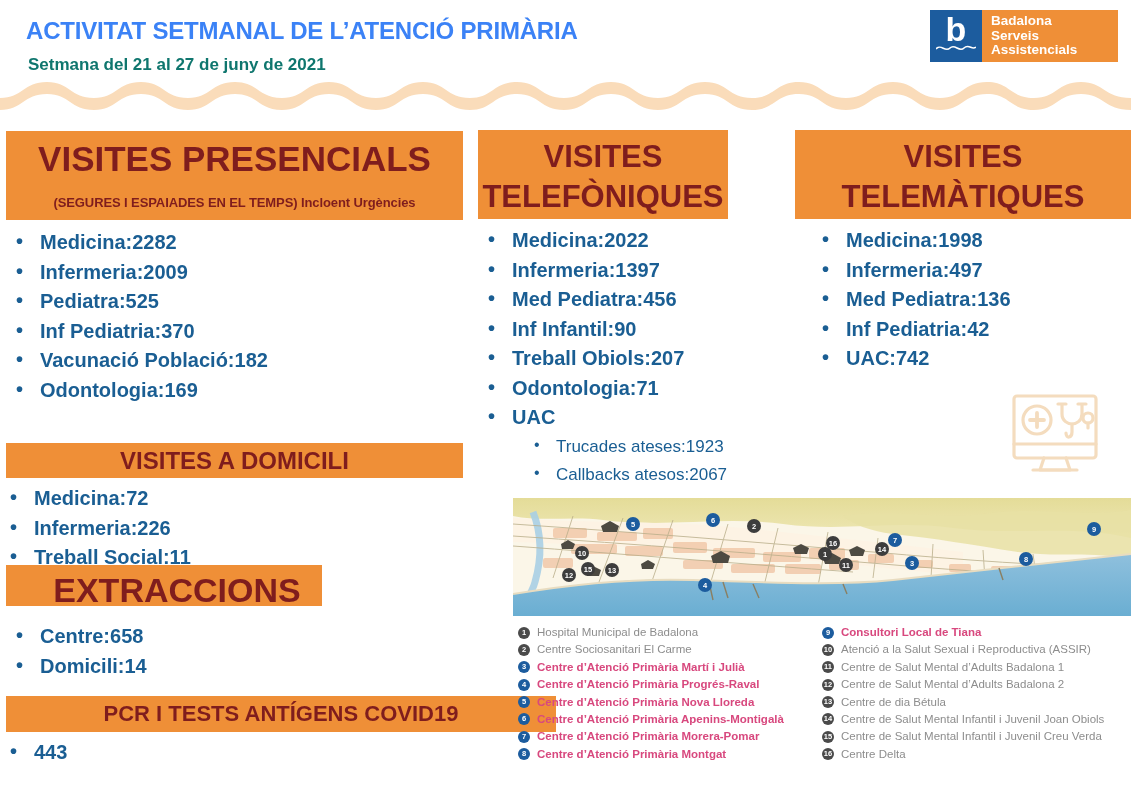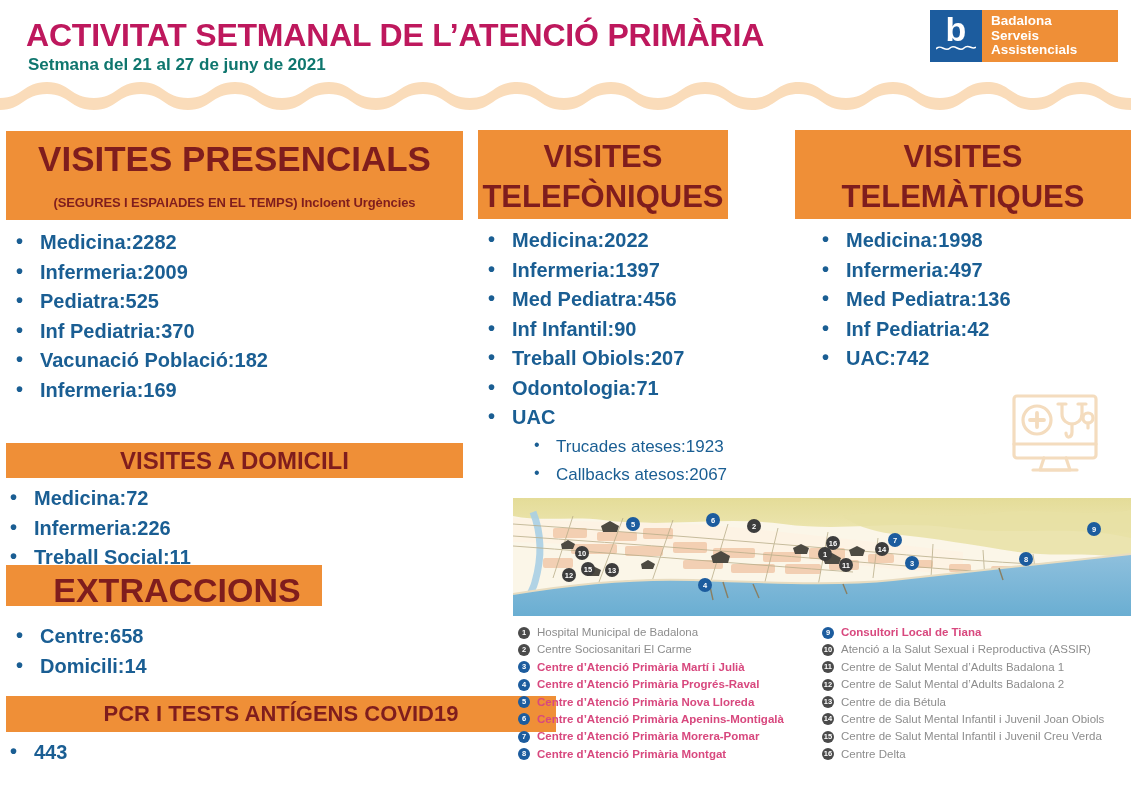--- a/index.html
+++ b/index.html
@@ -19,23 +19,23 @@
   
   #header {
     position: absolute;
     left: 0; top: 0;
     width: 1131px;
     height: 118px;
   }
   #main-title {
     position: absolute;
     left: 26px; top: 17px;
-    font-size: 32px;
-    font-weight: bold;
-    color: #be185d;
+    font-size: 24px;
+    font-weight: bold;
+    color: #3b82f6;
     letter-spacing: -0.2px;
     white-space: nowrap;
   }
   #subtitle {
     position: absolute;
     left: 28px; top: 55px;
     font-size: 17px;
     font-weight: bold;
     color: #0f766e;
     white-space: nowrap;
@@ -304,21 +304,21 @@
 <div class="bar" id="bar-presencials">
   <span>VISITES PRESENCIALS</span>
   <span class="bar-sub">(SEGURES I ESPAIADES EN EL TEMPS) Incloent Urgències</span>
 </div>
 <ul class="stats" id="list-presencials">
   <li>Medicina:2282</li>
   <li>Infermeria:2009</li>
   <li>Pediatra:525</li>
   <li>Inf Pediatria:370</li>
   <li>Vacunació Població:182</li>
-  <li>Infermeria:169</li>
+  <li>Odontologia:169</li>
 </ul>
 
 <div class="bar" id="bar-domicili">
   <span>VISITES A DOMICILI</span>
 </div>
 <ul class="stats" id="list-domicili">
   <li>Medicina:72</li>
   <li>Infermeria:226</li>
   <li>Treball Social:11</li>
 </ul>

